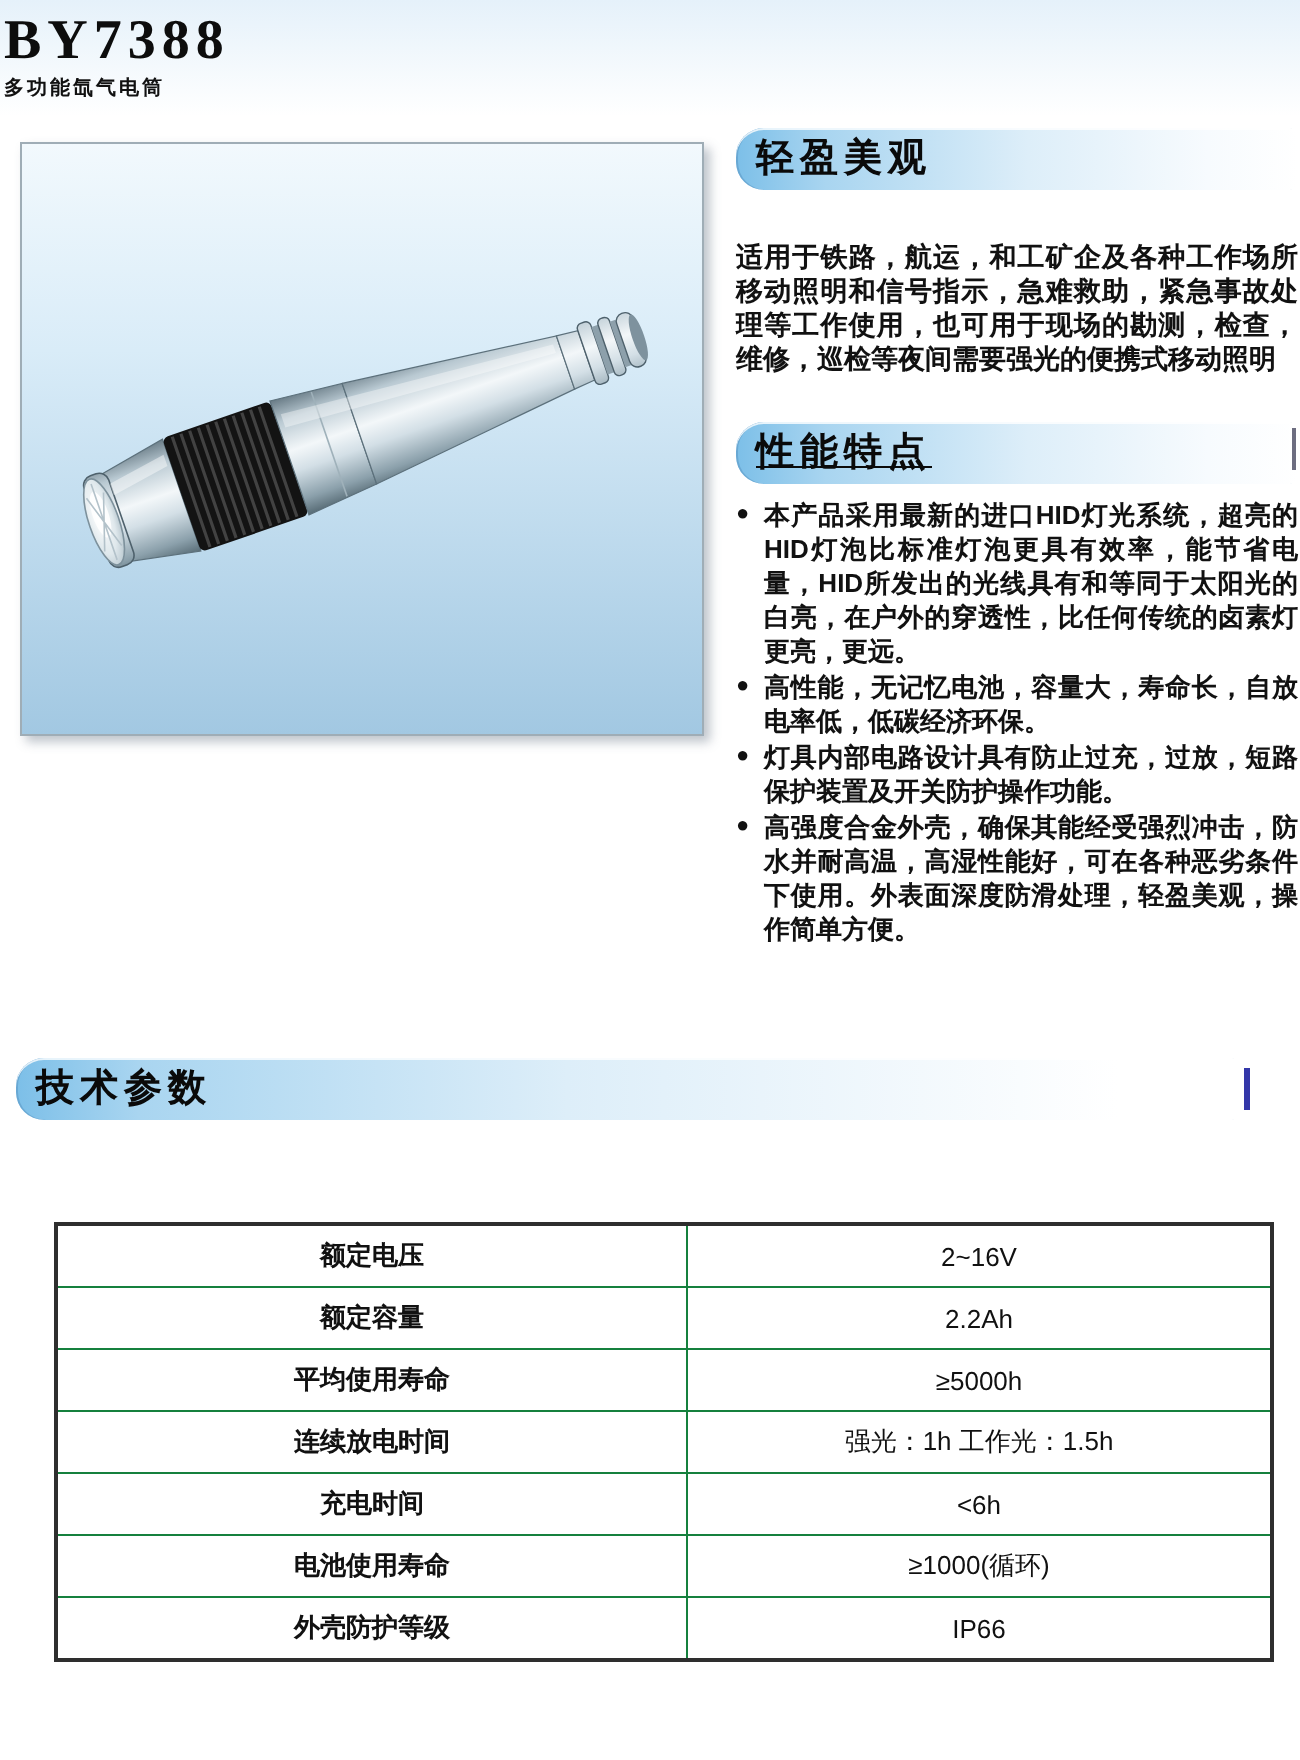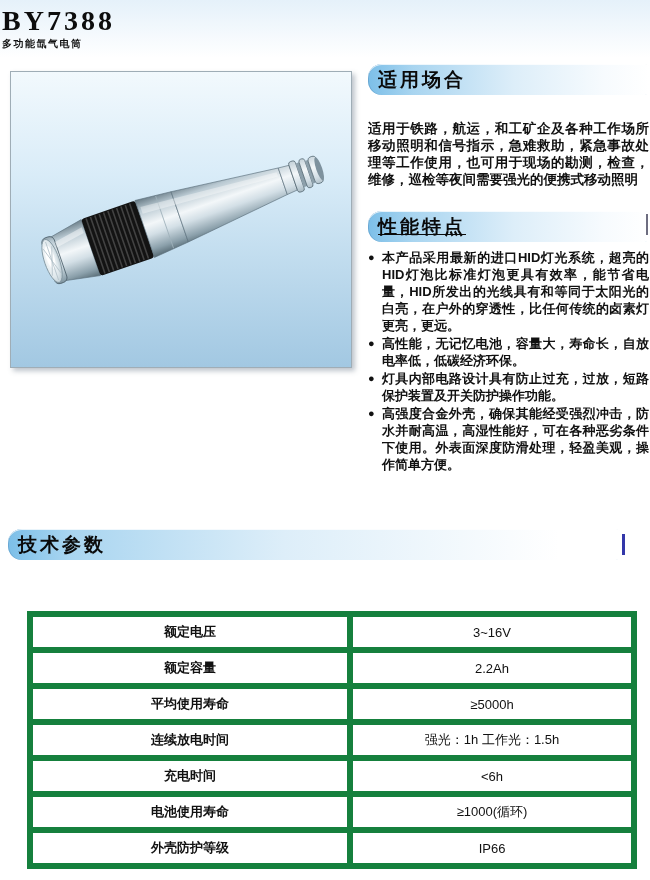--- a/index.html
+++ b/index.html
@@ -61,21 +61,21 @@
   .tick-gray {
     position:absolute; left:646px; top:214px; width:2px; height:21px; background:#6d6d80;
   }
 
   table.specs {
     position:absolute; left:27px; top:611px; width:610px;
     border-collapse:collapse; table-layout:fixed;
     border:2px solid #2e2e2e;
   }
   table.specs td {
-    border:6px solid #15803d; height:30px; text-align:center; vertical-align:middle;
+    border:1px solid #15803d; height:30px; text-align:center; vertical-align:middle;
     font-size:13px; padding:0 6px;
   }
   table.specs td.lbl { width:302px; font-weight:bold; }
   table.specs td.val { font-weight:normal; }
 </style>
 </head>
 <body>
 
 <div class="top-grad"></div>
 
@@ -134,21 +134,21 @@
       <rect x="273.5" y="-14" width="8.5" height="28" rx="4" fill="url(#metal)" stroke="#4e616c" stroke-width="0.7"></rect>
       <ellipse cx="281.5" cy="0" rx="3" ry="12" fill="#7e929e"></ellipse>
 
       <polygon points="100,-22 240,-10.5 240,-6 100,-15" fill="#ffffff" opacity="0.38"></polygon>
       <polygon points="8,-17 38,-22 38,-16 8,-11" fill="#ffffff" opacity="0.45"></polygon>
     </g>
   </svg>
 </div>
 
 <div class="right-col">
-  <div class="bar usage-bar">适用场合</div>
+  <div class="bar usage-bar">轻盈美观</div>
   <div class="para">适用于铁路，航运，和工矿企及各种工作场所移动照明和信号指示，急难救助，紧急事故处理等工作使用，也可用于现场的勘测，检查，维修，巡检等夜间需要强光的便携式移动照明</div>
 
   <div class="bar features-bar">性能特点</div>
   <ul class="features">
 
       <li>
         <span class="marker">●</span>
         <span class="ftext">本产品采用最新的进口HID灯光系统，超亮的HID灯泡比标准灯泡更具有效率，能节省电量，HID所发出的光线具有和等同于太阳光的白亮，在户外的穿透性，比任何传统的卤素灯更亮，更远。</span>
       </li>
 
@@ -172,21 +172,21 @@
 <div class="tick-gray"></div>
 
 <div class="bar spec-bar">技术参数</div>
 <div class="tick-navy"></div>
 
 <table class="specs">
   <tbody>
 
       <tr>
         <td class="lbl">额定电压</td>
-        <td class="val">3~16V</td>
+        <td class="val">2~16V</td>
       </tr>
 
       <tr>
         <td class="lbl">额定容量</td>
         <td class="val">2.2Ah</td>
       </tr>
 
       <tr>
         <td class="lbl">平均使用寿命</td>
         <td class="val">≥5000h</td>

